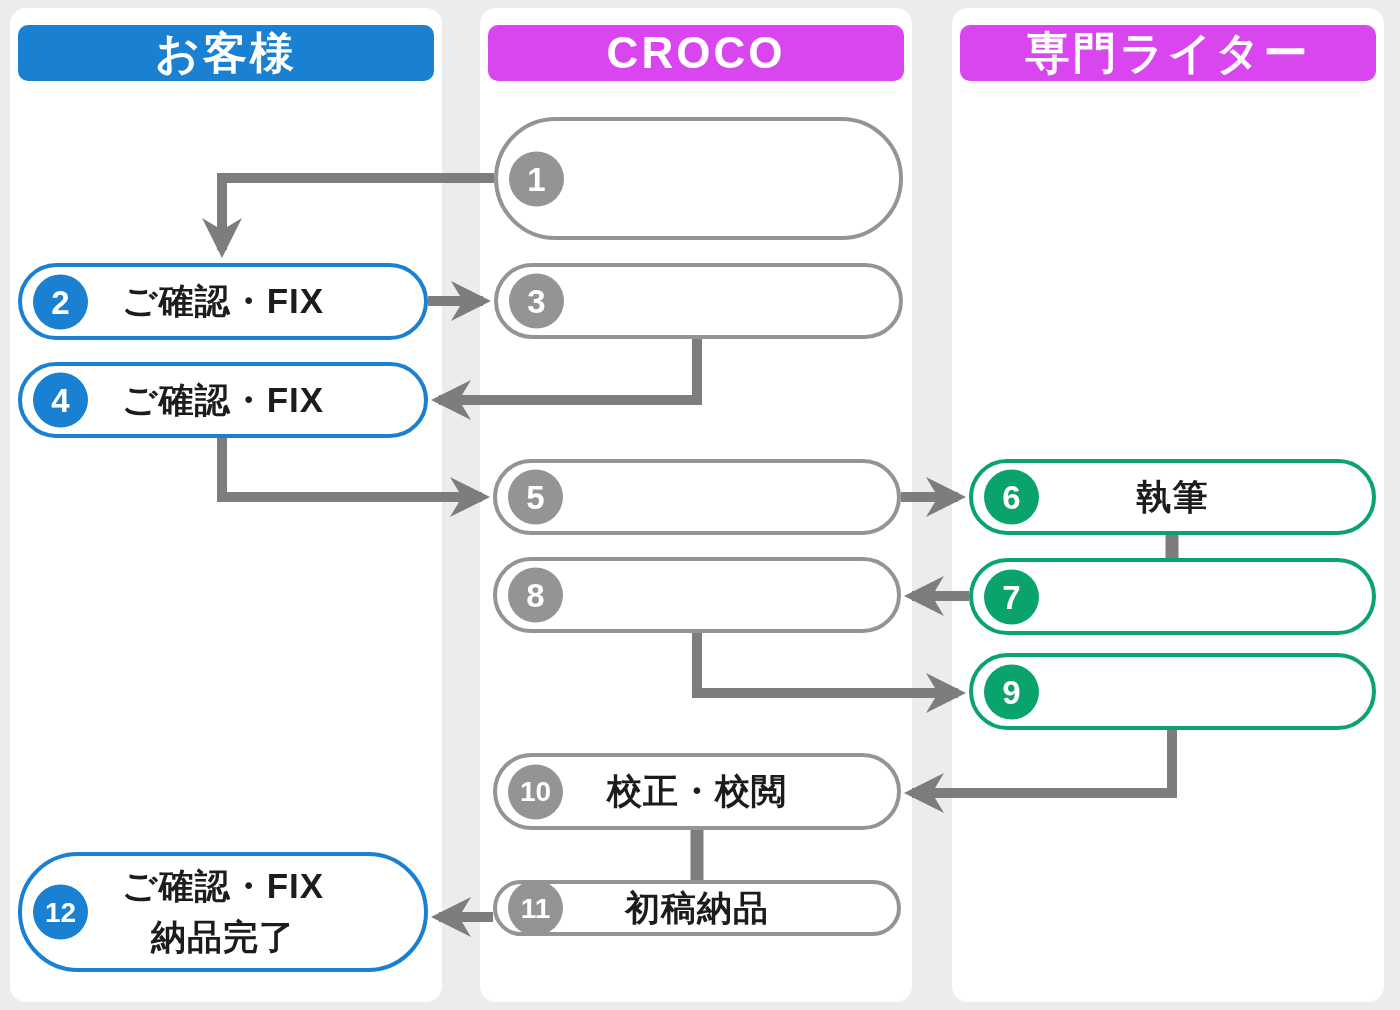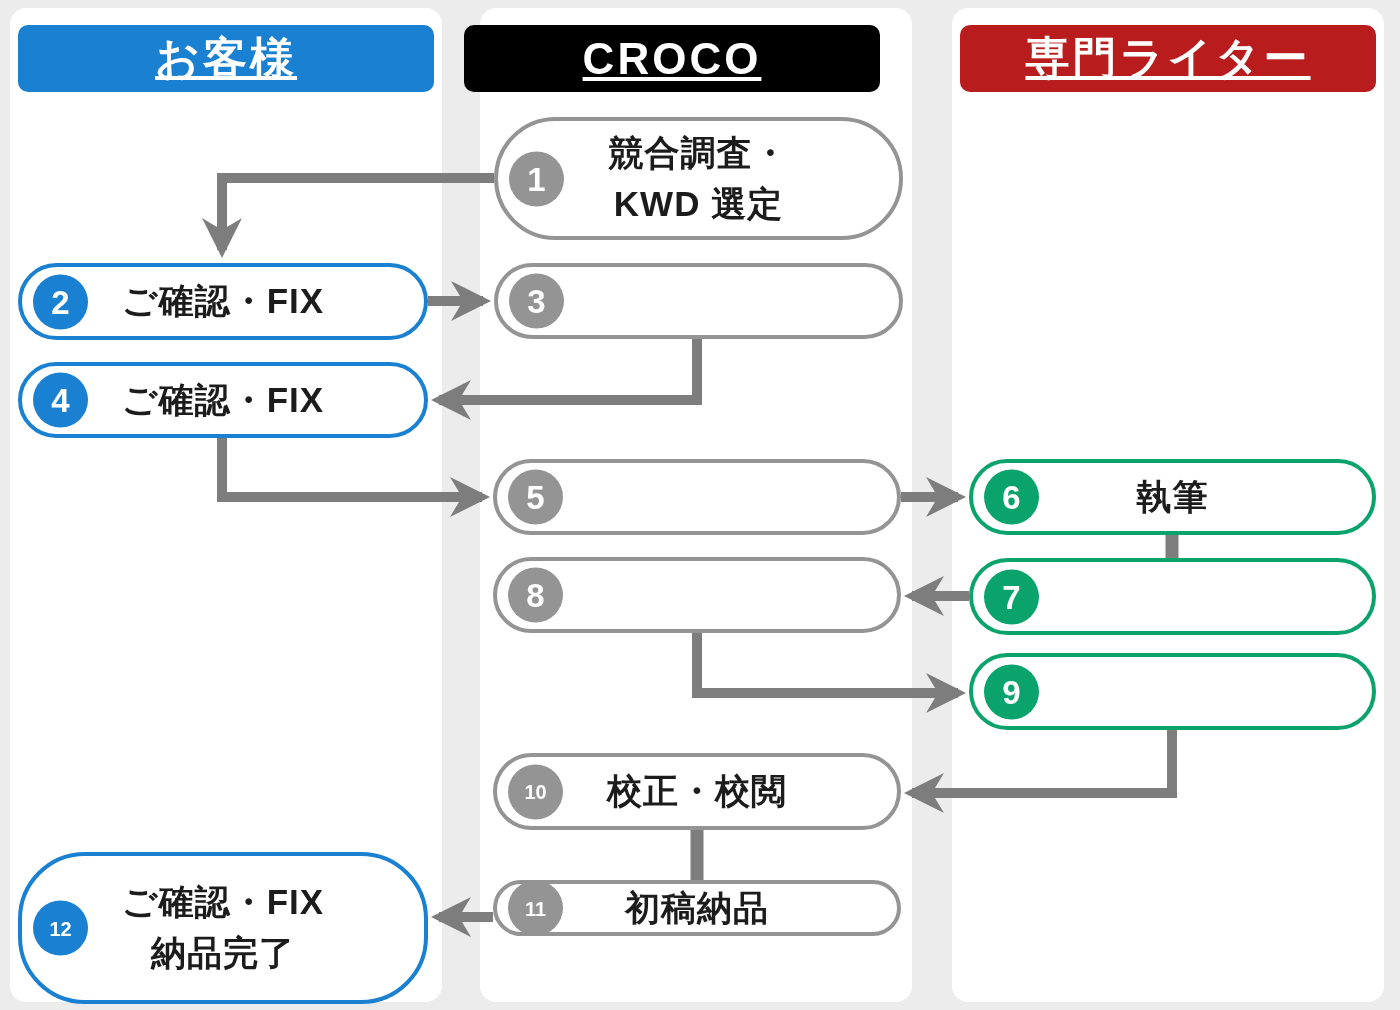--- a/index.html
+++ b/index.html
@@ -9,59 +9,59 @@
     font-family:"Liberation Sans","DejaVu Sans",sans-serif;
   }
   .card{
     position:absolute;top:8px;height:994px;background:#ffffff;border-radius:16px;
   }
   #card-customer{left:10px;width:432px;}
   #card-croco{left:480px;width:432px;}
   #card-writer{left:952px;width:432px;}
 
   .colheader{
-    position:absolute;top:25px;height:67px;border-radius:10px;
+    position:absolute;top:25px;height:56px;border-radius:10px;
     color:#ffffff;font-size:44px;font-weight:bold;letter-spacing:3px;
-    display:flex;align-items:center;justify-content:center;text-decoration:underline;
+    display:flex;align-items:center;justify-content:center;
   }
   #header-customer{left:18px;width:416px;background:#1a80d2;}
-  #header-croco{left:464px;width:416px;background:#000000;}
-  #header-writer{left:960px;width:416px;background:#b91c1c;}
+  #header-croco{left:488px;width:416px;background:#d946ef;}
+  #header-writer{left:960px;width:416px;background:#d946ef;}
 
   .node{
     position:absolute;background:#ffffff;border:4px solid #999;
     box-sizing:border-box;
     display:flex;align-items:center;justify-content:center;
     font-weight:bold;color:#1c1c1c;font-size:35px;letter-spacing:1px;
     text-align:center;white-space:pre-line;line-height:1.45;
   }
   .node .badge{
     position:absolute;left:11px;top:50%;transform:translateY(-50%);
     width:55px;height:55px;border-radius:50%;
     color:#ffffff;font-size:33px;font-weight:bold;letter-spacing:0;
     display:flex;align-items:center;justify-content:center;line-height:1;
   }
-  .node .badge.small{font-size:20px;}
+  .node .badge.small{font-size:28px;}
   .node.blue{border-color:#1a80d2;}  .node.blue .badge{background:#1a80d2;}
   .node.gray{border-color:#949494;}  .node.gray .badge{background:#949494;}
   .node.green{border-color:#0aa36b;} .node.green .badge{background:#0aa36b;}
 
   
   #n1 {left:494px;top:117px;width:409px;height:123px;border-radius:62px;}
   #n2 {left:18px; top:263px;width:410px;height:77px; border-radius:39px;}
   #n3 {left:494px;top:263px;width:409px;height:76px; border-radius:38px;}
   #n4 {left:18px; top:362px;width:410px;height:76px; border-radius:38px;}
   #n5 {left:493px;top:459px;width:408px;height:76px; border-radius:38px;}
   #n6 {left:969px;top:459px;width:407px;height:76px; border-radius:38px;}
   #n7 {left:969px;top:558px;width:407px;height:77px; border-radius:39px;}
   #n8 {left:493px;top:557px;width:408px;height:76px; border-radius:38px;}
   #n9 {left:969px;top:653px;width:407px;height:77px; border-radius:39px;}
   #n10{left:493px;top:753px;width:408px;height:77px; border-radius:39px;}
   #n11{left:493px;top:880px;width:408px;height:56px; border-radius:39px;}
-  #n12{left:18px; top:852px;width:410px;height:152px;border-radius:67px;}
+  #n12{left:18px; top:852px;width:410px;height:120px;border-radius:67px;}
 
   #flow-arrows{position:absolute;left:0;top:0;width:1400px;height:1010px;pointer-events:none;}
   polyline.conn{fill:none;stroke:#7d7d7d;stroke-width:10;}
   polyline.conn.plain{stroke-width:13;}
 </style>
 </head>
 <body>
 
 <div class="card" id="card-customer"></div>
 <div class="card" id="card-croco"></div>
@@ -85,22 +85,20 @@
     <polyline points="1172,533 1172,560" class="conn plain"></polyline>
     <polyline points="969,596 912,596" class="conn" marker-end="url(#ah)"></polyline>
     <polyline points="697,633 697,693 958,693" class="conn" marker-end="url(#ah)"></polyline>
     <polyline points="1172,730 1172,793 912,793" class="conn" marker-end="url(#ah)"></polyline>
     <polyline points="697,828 697,882" class="conn plain"></polyline>
     <polyline points="493,917 439,917" class="conn" marker-end="url(#ah)"></polyline>
   </svg>
 
 <div class="node gray" id="n1">
   <span class="badge">1</span>
-  <span>競合調査・
-KWD 選定</span>
 </div>
 <div class="node blue" id="n2">
   <span class="badge">2</span>
   <span>ご確認・FIX</span>
 </div>
 <div class="node gray" id="n3">
   <span class="badge">3</span>
 </div>
 <div class="node blue" id="n4">
   <span class="badge">4</span>

